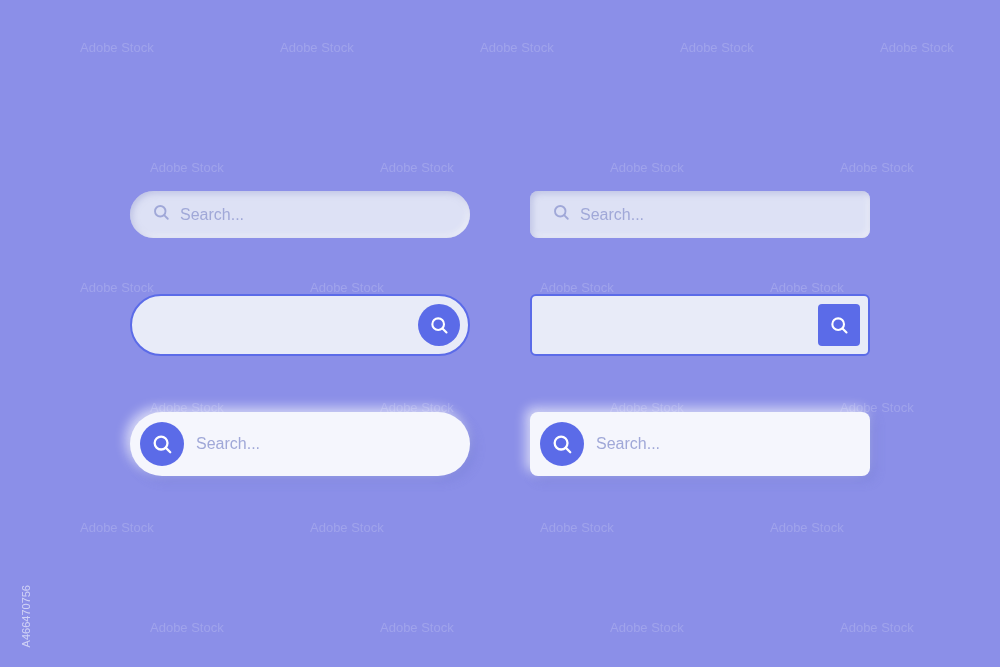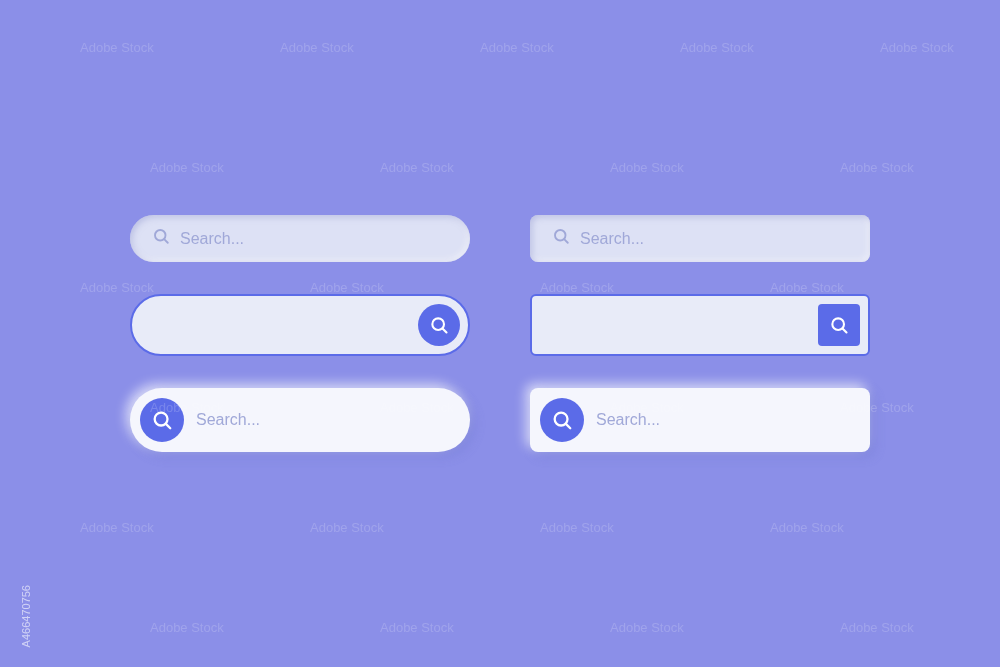--- a/index.html
+++ b/index.html
@@ -15,21 +15,21 @@
       display: flex;
       align-items: center;
       justify-content: center;
       font-family: Arial, sans-serif;
       overflow: hidden;
     }
 
     .container {
       display: grid;
       grid-template-columns: 1fr 1fr;
-      gap: 32px 60px;
+      gap: 56px 60px;
       padding: 40px;
       width: 820px;
     }
 
     
     .search-bar-1 {
       display: flex;
       align-items: center;
       background: #dde1f5;
       border-radius: 50px;

